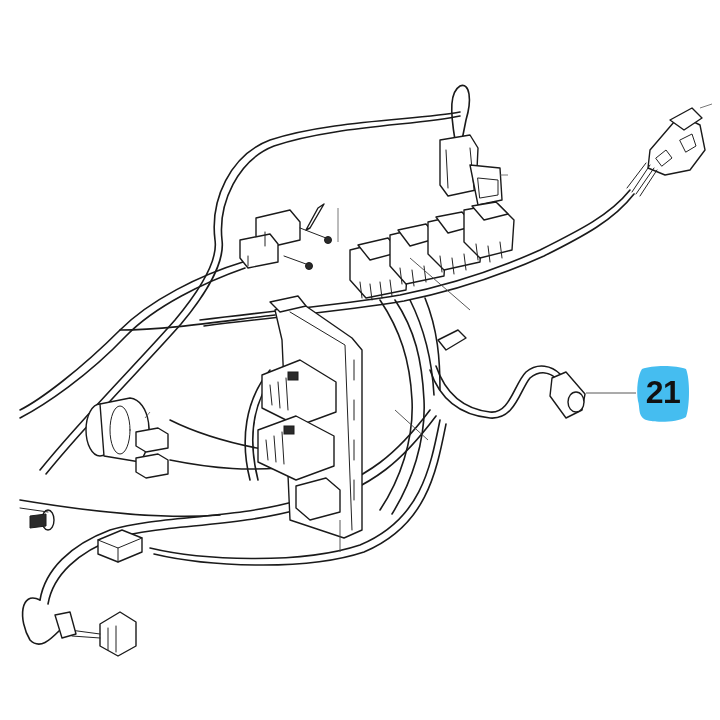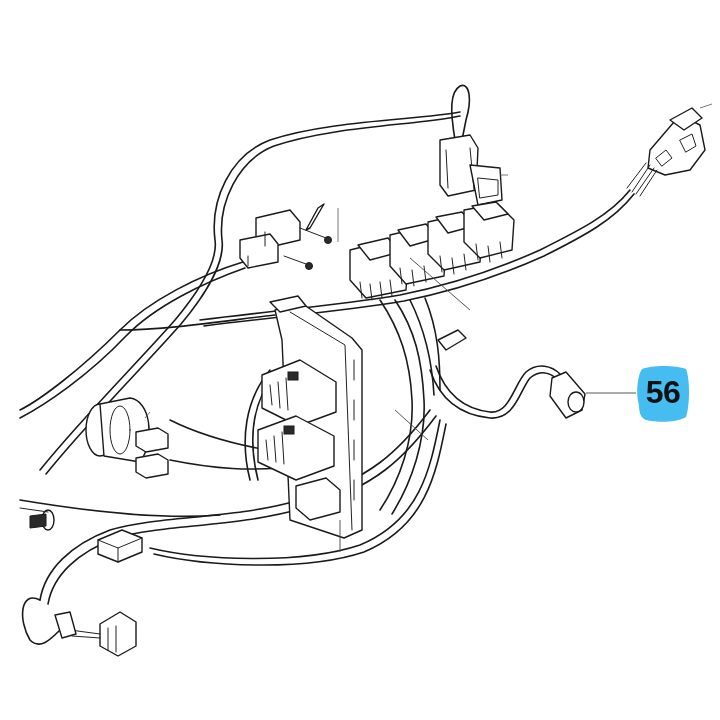--- a/index.html
+++ b/index.html
@@ -174,14 +174,14 @@
 
   <g>
     <path class="part" d="M438,340 L458,330 L466,338 L446,350 Z"></path>
   </g>
 </svg>
 
 <div id="callout">
   <svg width="54" height="58" viewBox="0 0 54 58" style="position:absolute;left:0;top:0;">
     <path d="M6,4 C16,0 40,0 50,4 C54,14 54,40 50,52 C40,58 16,58 8,54 C2,50 4,42 2,36 C0,24 2,10 6,4 Z" fill="#45bdf0"></path>
   </svg>
-  <div id="callout-label">56</div>
+  <div id="callout-label">21</div>
 </div>
 
 </body></html>

